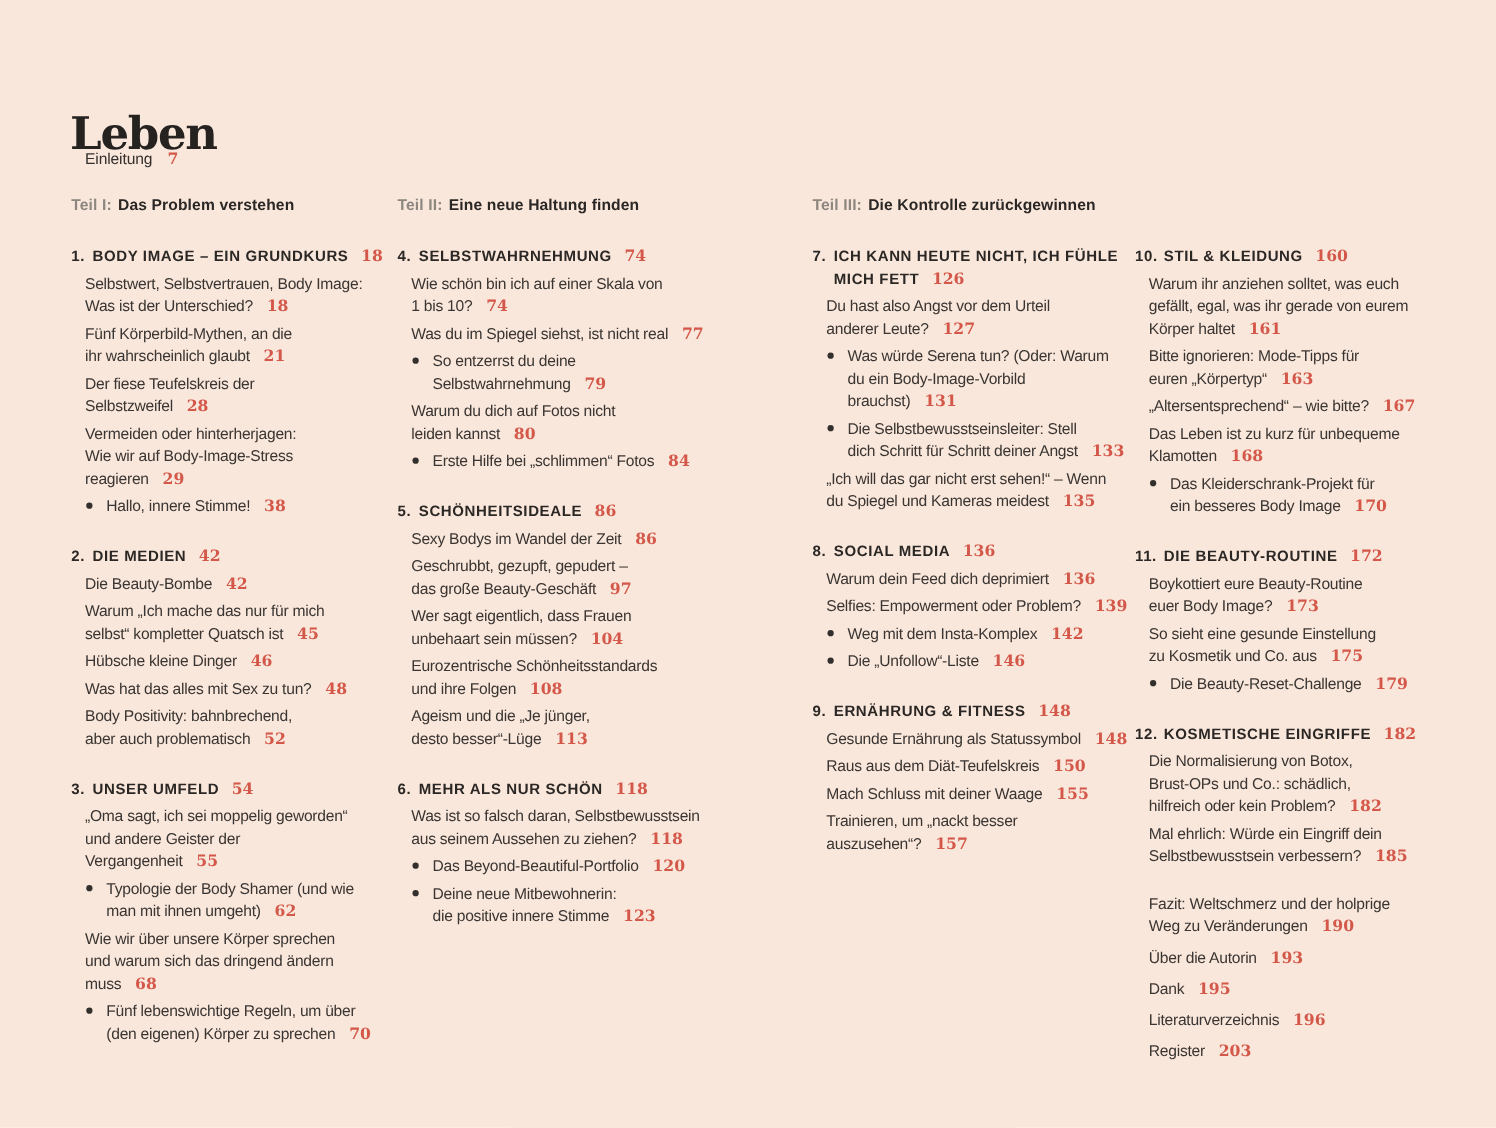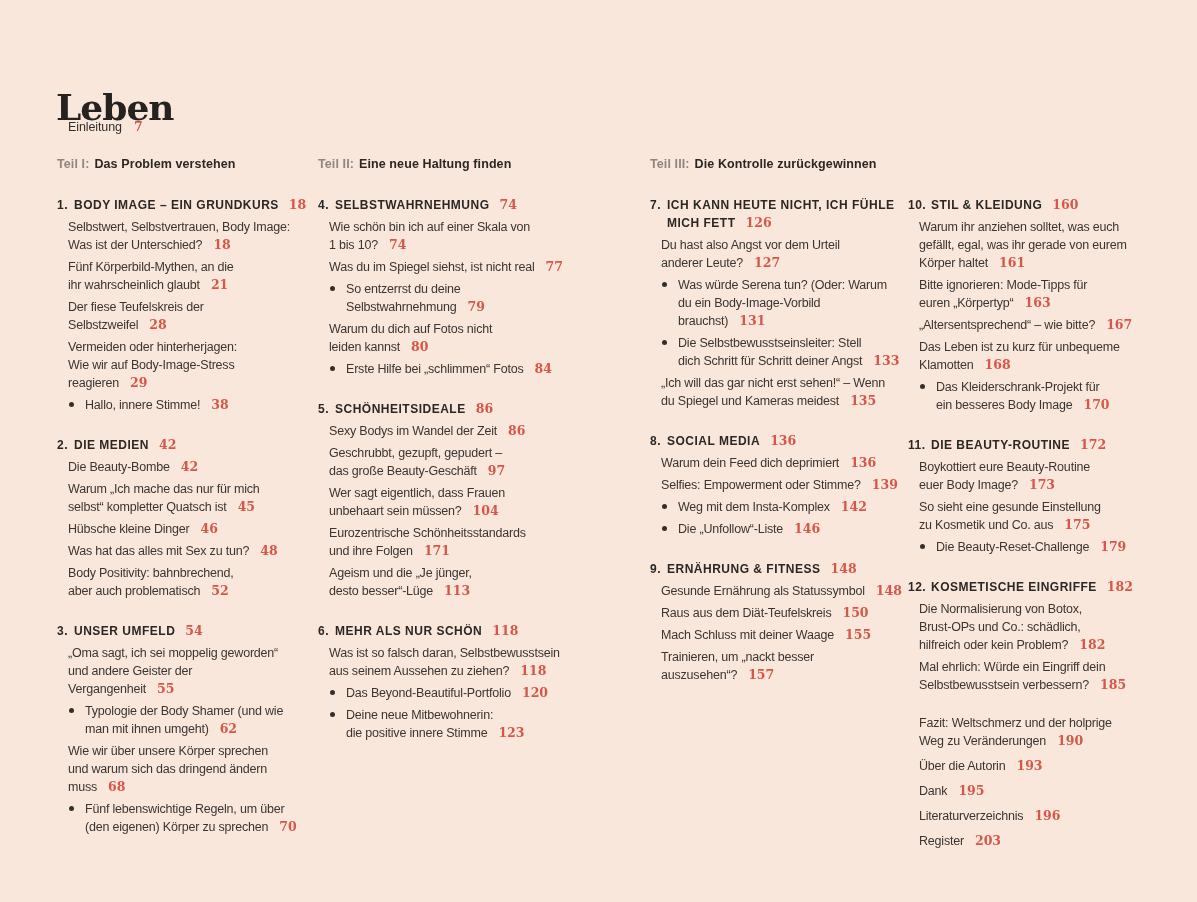--- a/index.html
+++ b/index.html
@@ -135,21 +135,21 @@
             <div class="item bulleted"><span class="bullet-dot"></span><span class="t">Erste Hilfe bei „schlimmen“ Fotos</span><span class="pg">84</span></div>
           </div>
           <div class="chapter">
             <div class="ch-head"><span class="ch-num">5.</span><span class="ch-title">SCHÖNHEITSIDEALE</span><span class="pg">86</span></div>
             <div class="item"><span class="t">Sexy Bodys im Wandel der Zeit</span><span class="pg">86</span></div>
             <div class="item"><span class="t">Geschrubbt, gezupft, gepudert –
 das große Beauty-Geschäft</span><span class="pg">97</span></div>
             <div class="item"><span class="t">Wer sagt eigentlich, dass Frauen
 unbehaart sein müssen?</span><span class="pg">104</span></div>
             <div class="item"><span class="t">Eurozentrische Schönheitsstandards
-und ihre Folgen</span><span class="pg">171</span></div>
+und ihre Folgen</span><span class="pg">108</span></div>
             <div class="item"><span class="t">Ageism und die „Je jünger,
 desto besser“-Lüge</span><span class="pg">113</span></div>
           </div>
           <div class="chapter">
             <div class="ch-head"><span class="ch-num">6.</span><span class="ch-title">MEHR ALS NUR SCHÖN</span><span class="pg">118</span></div>
             <div class="item"><span class="t">Was ist so falsch daran, Selbstbewusstsein
 aus seinem Aussehen zu ziehen?</span><span class="pg">118</span></div>
             <div class="item bulleted"><span class="bullet-dot"></span><span class="t">Das Beyond-Beautiful-Portfolio</span><span class="pg">120</span></div>
             <div class="item bulleted"><span class="bullet-dot"></span><span class="t">Deine neue Mitbewohnerin:
 die positive innere Stimme</span><span class="pg">123</span></div>
@@ -167,21 +167,21 @@
             <div class="item bulleted"><span class="bullet-dot"></span><span class="t">Was würde Serena tun? (Oder: Warum
 du ein Body-Image-Vorbild brauchst)</span><span class="pg">131</span></div>
             <div class="item bulleted"><span class="bullet-dot"></span><span class="t">Die Selbstbewusstseinsleiter: Stell
 dich Schritt für Schritt deiner Angst</span><span class="pg">133</span></div>
             <div class="item"><span class="t">„Ich will das gar nicht erst sehen!“ – Wenn
 du Spiegel und Kameras meidest</span><span class="pg">135</span></div>
           </div>
           <div class="chapter">
             <div class="ch-head"><span class="ch-num">8.</span><span class="ch-title">SOCIAL MEDIA</span><span class="pg">136</span></div>
             <div class="item"><span class="t">Warum dein Feed dich deprimiert</span><span class="pg">136</span></div>
-            <div class="item"><span class="t">Selfies: Empowerment oder Stimme?</span><span class="pg">139</span></div>
+            <div class="item"><span class="t">Selfies: Empowerment oder Problem?</span><span class="pg">139</span></div>
             <div class="item bulleted"><span class="bullet-dot"></span><span class="t">Weg mit dem Insta-Komplex</span><span class="pg">142</span></div>
             <div class="item bulleted"><span class="bullet-dot"></span><span class="t">Die „Unfollow“-Liste</span><span class="pg">146</span></div>
           </div>
           <div class="chapter">
             <div class="ch-head"><span class="ch-num">9.</span><span class="ch-title">ERNÄHRUNG &amp; FITNESS</span><span class="pg">148</span></div>
             <div class="item"><span class="t">Gesunde Ernährung als Statussymbol</span><span class="pg">148</span></div>
             <div class="item"><span class="t">Raus aus dem Diät-Teufelskreis</span><span class="pg">150</span></div>
             <div class="item"><span class="t">Mach Schluss mit deiner Waage</span><span class="pg">155</span></div>
             <div class="item"><span class="t">Trainieren, um „nackt besser
 auszusehen“?</span><span class="pg">157</span></div>

